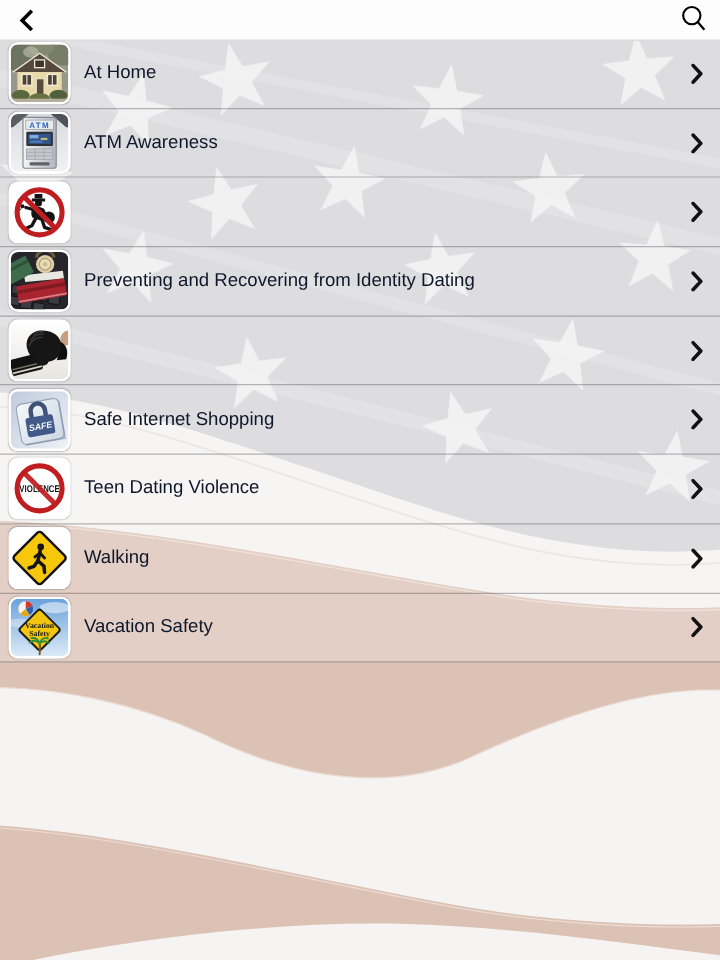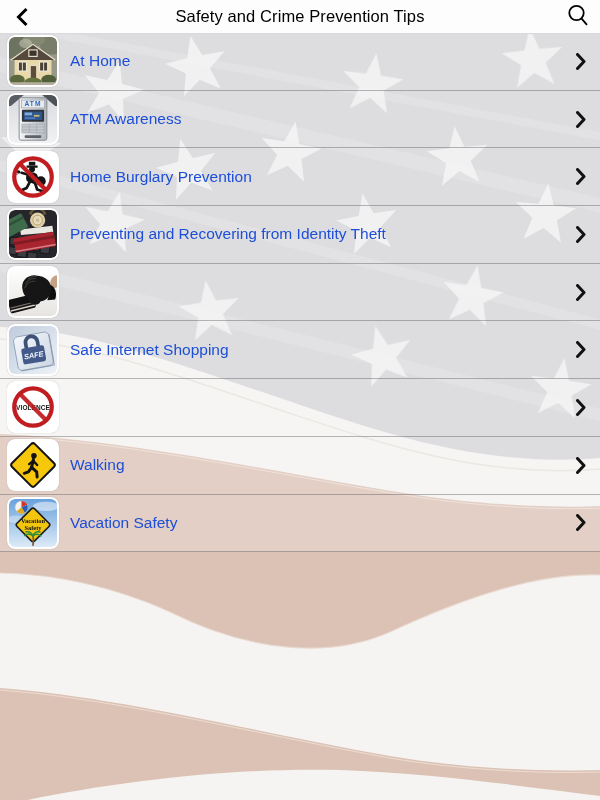--- a/index.html
+++ b/index.html
@@ -15,21 +15,21 @@
   .nav-btn.back{left:4px;}
   .nav-btn.search{right:4px;}
   
   .tips-list{position:absolute;top:33px;left:0;right:0;margin:0;padding:0;list-style:none;z-index:2;
              background:rgba(247,247,249,0.25);}
   .tips-list li{height:57.7px;box-sizing:border-box;display:flex;align-items:center;
                 border-bottom:1px solid rgba(80,80,86,0.40);padding-left:7px;cursor:pointer;}
   .icon-frame{flex:0 0 auto;width:52px;height:52px;box-sizing:border-box;background:#fff;border-radius:8px;
               padding:2px;box-shadow:0 0 1px rgba(0,0,0,0.3);}
   .icon-frame svg{display:block;width:48px;height:48px;border-radius:6px;}
-  .row-label{margin-left:11px;font-size:15.5px;color:#1d4ed8;white-space:nowrap;}
+  .row-label{margin-left:11px;font-size:15.5px;color:#0f172a;white-space:nowrap;}
   .chev{margin-left:auto;margin-right:14px;display:flex;align-items:center;}
 </style>
 </head>
 <body>
 
 <div class="screen">
 
   <svg class="flag-bg" viewBox="0 0 600 800" preserveAspectRatio="none">
     <defs>
       <path id="star" d="M0,-32 L7.64,-10.52 L30.43,-9.89 L12.36,4.02 L18.81,25.89 L0,13 L-18.81,25.89 L-12.36,4.02 L-30.43,-9.89 L-7.64,-10.52 Z"></path>
@@ -71,21 +71,20 @@
     <path d="M0,688 C120,697 260,733 390,756 C460,768 540,772 600,770 L600,796 C520,786 430,773 340,770 C230,767 100,783 0,806 Z" fill="#dcc2b5"></path>
     <path d="M0,690 C120,699 260,735 390,758 C460,770 540,774 600,772" stroke="#f0e2da" stroke-width="1" fill="none" opacity="0.8"></path>
   </svg>
 
   <header class="navbar">
     <button class="nav-btn back" aria-label="back">
       <svg width="14" height="20" viewBox="0 0 14 20">
         <path d="M11.5,2 L3.5,10 L11.5,18" fill="none" stroke="#000" stroke-width="3"></path>
       </svg>
     </button>
-    <h1>Safety and Crime Prevention Tips</h1>
     <button class="nav-btn search" aria-label="search">
       <svg width="24" height="27" viewBox="0 0 24 27">
         <circle cx="10.5" cy="10" r="7.2" fill="none" stroke="#000" stroke-width="1.8"></circle>
         <line x1="15.6" y1="15.6" x2="21" y2="21.8" stroke="#000" stroke-width="1.8"></line>
       </svg>
     </button>
   </header>
 
   <ul class="tips-list">
 
@@ -199,21 +198,20 @@
             <g stroke="#141414" stroke-width="0.9">
               <line x1="7.5" y1="17.5" x2="9.5" y2="19"></line>
                 <line x1="7" y1="21" x2="8.7" y2="20.7"></line>
                 <line x1="8" y1="24" x2="9.6" y2="22.3"></line>
             </g>
             <circle cx="26" cy="26" r="20.3" fill="none" stroke="#c01d20" stroke-width="4.6"></circle>
             <line x1="11.7" y1="11.7" x2="40.3" y2="40.3" stroke="#c01d20" stroke-width="4.6"></line>
           </g>
         </svg>
       </span>
-      <span class="row-label">Home Burglary Prevention</span>
       <span class="chev">
         <svg width="10" height="17" viewBox="0 0 10 17">
             <path d="M1.5,1.5 L8,8.5 L1.5,15.5" fill="none" stroke="#111" stroke-width="3" stroke-linecap="round" stroke-linejoin="round"></path>
           </svg>
       </span>
     </li>
 
     <li>
       <span class="icon-frame">
         <svg viewBox="0 0 52 52">
@@ -243,21 +241,21 @@
               <rect x="-8" y="7" width="26" height="17" rx="1.5" fill="#3d6b4c"></rect>
               <rect x="-8" y="11" width="26" height="2.5" fill="#2c5038"></rect>
             </g>
             <circle cx="31" cy="11" r="8.2" fill="#decfa6"></circle>
             <circle cx="31" cy="11" r="5.2" fill="#e9dcba" stroke="#b2a177" stroke-width="1"></circle>
             <circle cx="31" cy="11" r="2" fill="#cdbd92"></circle>
             <path d="M23,5 A8.2,8.2 0 0 1 39,5" fill="none" stroke="#8a6f46" stroke-width="3" opacity="0.65"></path>
           </g>
         </svg>
       </span>
-      <span class="row-label">Preventing and Recovering from Identity Theft</span>
+      <span class="row-label">Preventing and Recovering from Identity Dating</span>
       <span class="chev">
         <svg width="10" height="17" viewBox="0 0 10 17">
             <path d="M1.5,1.5 L8,8.5 L1.5,15.5" fill="none" stroke="#111" stroke-width="3" stroke-linecap="round" stroke-linejoin="round"></path>
           </svg>
       </span>
     </li>
 
     <li>
       <span class="icon-frame">
         <svg viewBox="0 0 52 52">
@@ -341,20 +339,21 @@
               </clipPath>
             </defs>
           <g clip-path="url(#cp7)">
             <rect width="52" height="52" fill="#ffffff"></rect>
             <text transform="scale(0.8,1)" x="32.5" y="29.3" text-anchor="middle" font-size="8.8" font-weight="bold" fill="#141414" letter-spacing="0.1">VIOLENCE</text>
             <circle cx="26" cy="26" r="20.3" fill="none" stroke="#c01d20" stroke-width="4.6"></circle>
             <line x1="11.7" y1="11.7" x2="40.3" y2="40.3" stroke="#c01d20" stroke-width="4.6" opacity="0.93"></line>
           </g>
         </svg>
       </span>
+      <span class="row-label">Teen Dating Violence</span>
       <span class="chev">
         <svg width="10" height="17" viewBox="0 0 10 17">
             <path d="M1.5,1.5 L8,8.5 L1.5,15.5" fill="none" stroke="#111" stroke-width="3" stroke-linecap="round" stroke-linejoin="round"></path>
           </svg>
       </span>
     </li>
 
     <li>
       <span class="icon-frame">
         <svg viewBox="0 0 52 52">

